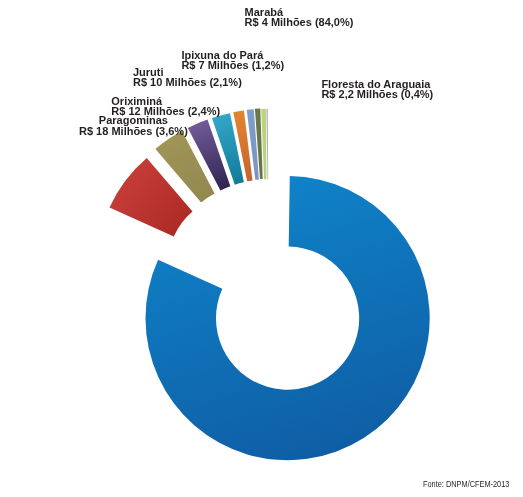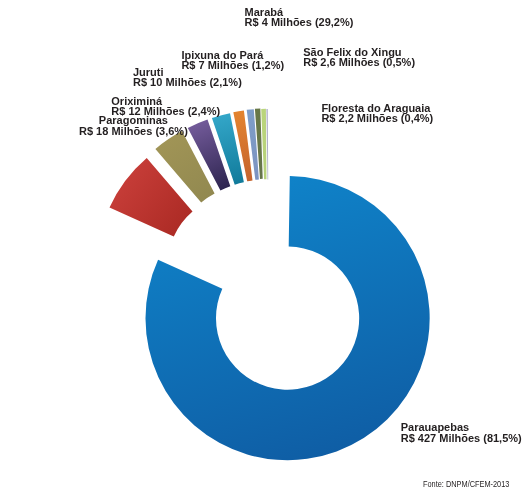--- a/index.html
+++ b/index.html
@@ -67,46 +67,38 @@
   <path fill="url(#g-juruti)" d="M211.92,118.01 A142.1,142.1 0 0 1 230.01,113.13 L243.88,182.25 A71.6,71.6 0 0 0 234.76,184.71 Z"></path>
   <path fill="url(#g-ipixuna)" d="M233.31,112.24 A142.1,142.1 0 0 1 243.89,110.53 L252.51,180.50 A71.6,71.6 0 0 0 247.18,181.36 Z"></path>
   <path fill="url(#g-maraba)" d="M246.70,109.85 A142.1,142.1 0 0 1 253.80,109.15 L258.90,179.47 A71.6,71.6 0 0 0 255.32,179.82 Z"></path>
   <path fill="url(#g-saofelix)" d="M254.90,108.69 A142.1,142.1 0 0 1 260.30,108.40 L262.72,178.86 A71.6,71.6 0 0 0 260.00,179.01 Z"></path>
   <path fill="url(#g-floresta)" d="M261.20,108.91 A142.1,142.1 0 0 1 265.91,108.79 L266.46,179.29 A71.6,71.6 0 0 0 264.08,179.35 Z"></path>
   <path fill="url(#g-outros)" d="M266.40,109.01 A142.1,142.1 0 0 1 267.79,108.99 L268.21,179.49 A71.6,71.6 0 0 0 267.51,179.50 Z"></path>
 </svg>
 
 <div class="lbl" style="left:244.6px;top:6.6px;">
   <div>Marabá</div>
-  <div>R$ 4 Milhões (29,2%)</div>
+  <div>R$ 4 Milhões (84,0%)</div>
 </div>
 <div class="lbl" style="left:181.4px;top:50px;">
   <div>Ipixuna do Pará</div>
   <div>R$ 7 Milhões (1,2%)</div>
 </div>
-<div class="lbl" style="left:303.2px;top:46.5px;">
-  <div>São Felix do Xingu</div>
-  <div>R$ 2,6 Milhões (0,5%)</div>
-</div>
 <div class="lbl" style="left:133px;top:66.5px;">
   <div>Juruti</div>
   <div>R$ 10 Milhões (2,1%)</div>
 </div>
-<div class="lbl" style="left:321.4px;top:78.6px;margin-top:24px;">
+<div class="lbl" style="left:321.4px;top:78.6px;">
   <div>Floresta do Araguaia</div>
   <div>R$ 2,2 Milhões (0,4%)</div>
 </div>
 <div class="lbl" style="left:111.3px;top:96px;">
   <div>Oriximiná</div>
   <div>R$ 12 Milhões (2,4%)</div>
 </div>
 <div class="lbl" style="left:79.0px;top:115.3px;text-align:center;">
   <div>Paragominas</div>
   <div>R$ 18 Milhões (3,6%)</div>
 </div>
-<div class="lbl" style="left:400.7px;top:422.3px;">
-  <div>Parauapebas</div>
-  <div>R$ 427 Milhões (81,5%)</div>
-</div>
 
 <div class="src" style="left:422.8px;top:479.8px;">Fonte: DNPM/CFEM-2013</div>
 
 </div>
 
 </body></html>

